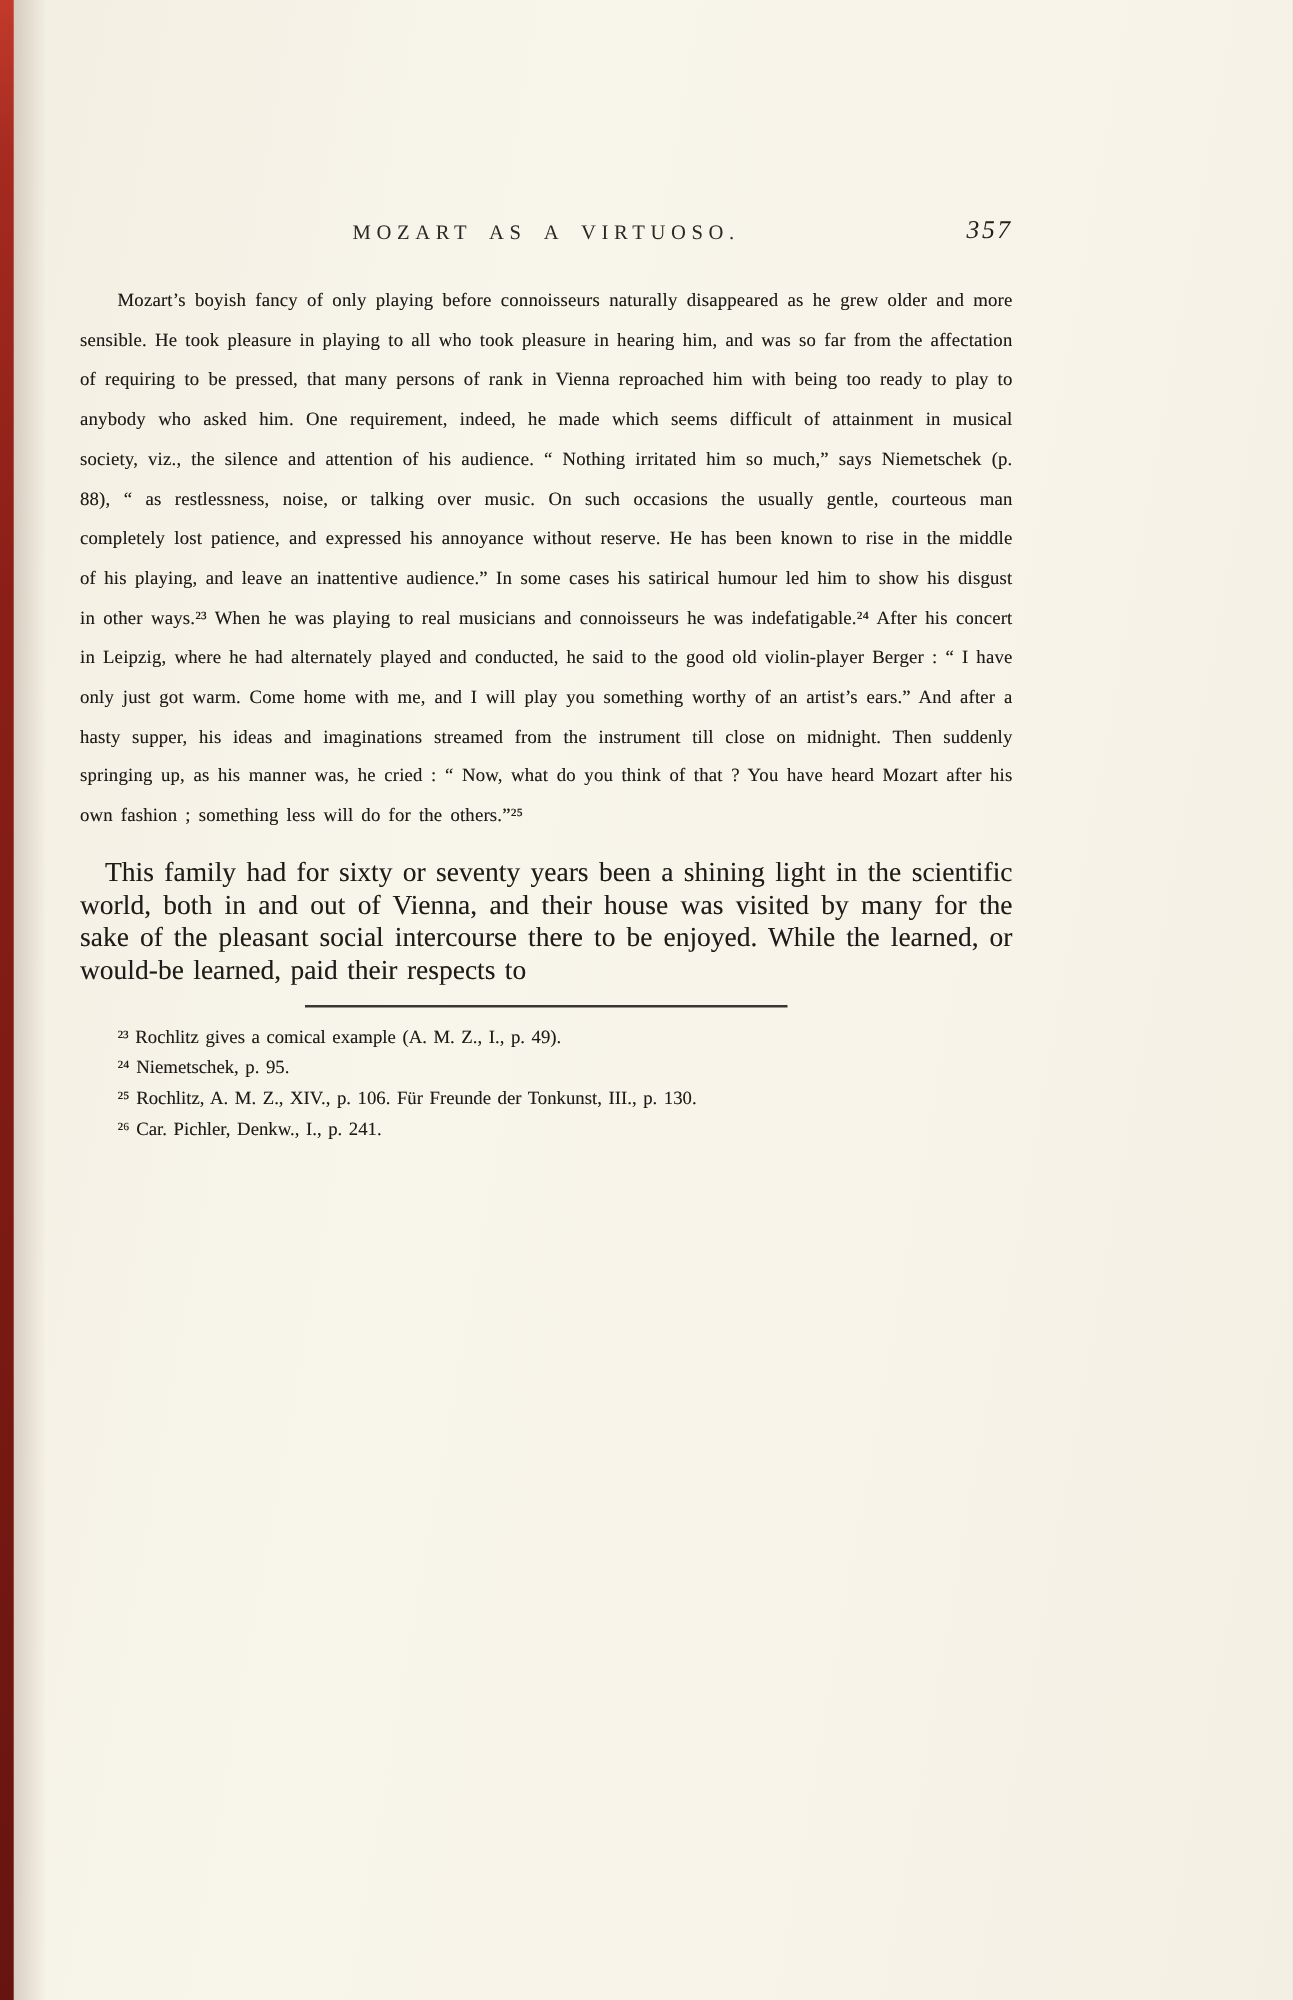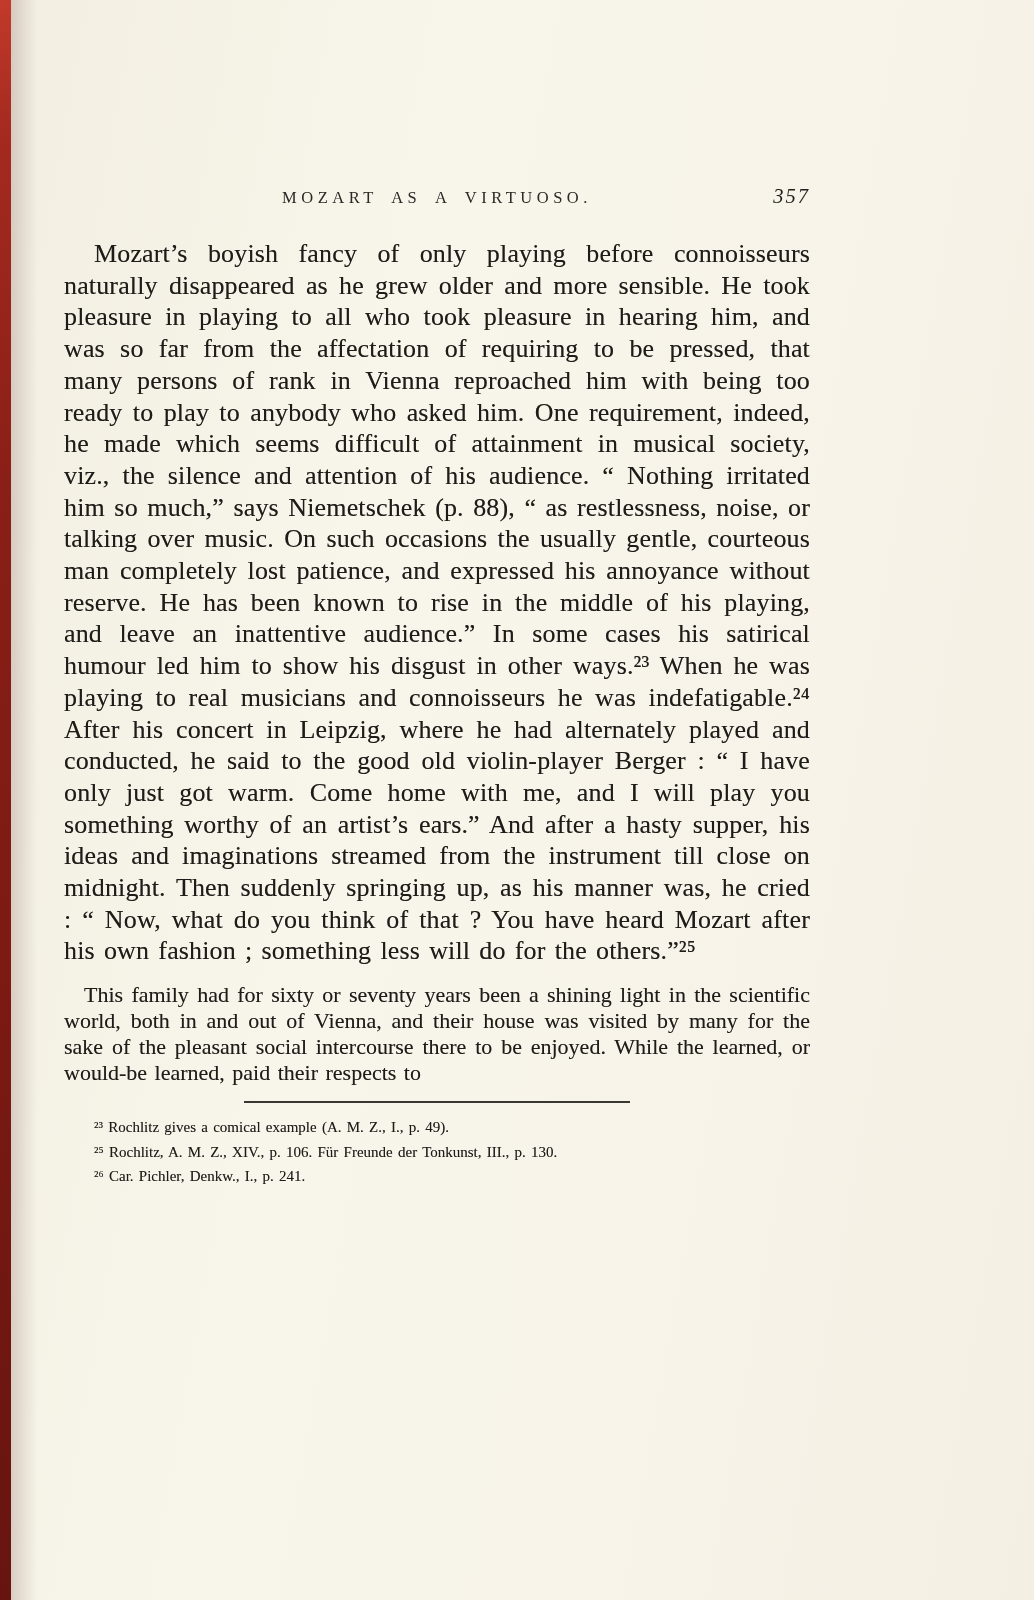--- a/index.html
+++ b/index.html
@@ -26,21 +26,21 @@
   }
   .scan-edge-fade {
     position: absolute;
     left: 11px; top: 0;
     width: 26px; height: 100%;
     background: linear-gradient(to right, rgba(90,40,30,0.18), rgba(90,40,30,0));
   }
   .content {
     position: absolute;
     left: 64px;
-    top: 188px;
+    top: 176px;
     width: 746px;
   }
   .running-header {
     position: relative;
     height: 26px;
   }
   .running-title {
     display: block;
     text-align: center;
     font-size: 16.5px;
@@ -52,21 +52,21 @@
     position: absolute;
     right: 0;
     top: -3px;
     font-size: 20.5px;
     letter-spacing: 2px;
     color: #23211e;
     font-style: italic;
   }
   .body-para {
     margin: 0;
-    font-size: 26px;
+    font-size: 15px;
     line-height: 31.7px;
     text-align: justify;
     word-spacing: 2.5px;
     letter-spacing: 0.15px;
     text-indent: 30px;
     text-shadow: 0 0 0.5px rgba(30,25,20,0.45);
   }
   .body-para.first {
     margin-top: 24px;
   }
@@ -114,18 +114,19 @@
 
     <p class="body-para first">Mozart’s boyish fancy of only playing before connoisseurs naturally disappeared as he grew older and more sensible. He took pleasure in playing to all who took pleasure in hearing him, and was so far from the affectation of requiring to be pressed, that many persons of rank in Vienna reproached him with being too ready to play to anybody who asked him.  One requirement, indeed, he made which seems difficult of attainment in musical society, viz., the silence and attention of his audience.  “ Nothing irritated him so much,” says Niemetschek (p. 88), “ as restlessness, noise, or talking over music.  On such occasions the usually gentle, courteous man completely lost patience, and expressed his annoyance without reserve.  He has been known to rise in the middle of his playing, and leave an inattentive audience.” In some cases his satirical humour led him to show his disgust in other ways.²³  When he was playing to real musicians and connoisseurs he was indefatigable.²⁴  After his concert in Leipzig, where he had alternately played and conducted, he said to the good old violin-player Berger :  “ I have only just got warm.  Come home with me, and I will play you something worthy of an artist’s ears.”  And after a hasty supper, his ideas and imaginations streamed from the instrument till close on midnight.  Then suddenly springing up, as his manner was, he cried :  “ Now, what do you think of that ?  You have heard Mozart after his own fashion ; something less will do for the others.”²⁵</p>
 
 
     <p class="quote-para">This family had for sixty or seventy years been a shining light in the scientific world, both in and out of Vienna, and their house was visited by many for the sake of the pleasant social intercourse there to be enjoyed.  While the learned, or would-be learned, paid their respects to</p>
 
     <div class="footnote-rule"></div>
 
     <div class="footnotes">
       <p class="footnote">²³ Rochlitz gives a comical example (A. M. Z., I., p. 49).</p>
+      <p class="footnote">²⁴ Niemetschek, p. 95.</p>
       <p class="footnote">²⁵ Rochlitz, A. M. Z., XIV., p. 106.  Für Freunde der Tonkunst, III., p. 130.</p>
       <p class="footnote">²⁶ Car. Pichler, Denkw., I., p. 241.</p>
     </div>
 
   </div>
 </div>
 
 </body></html>

